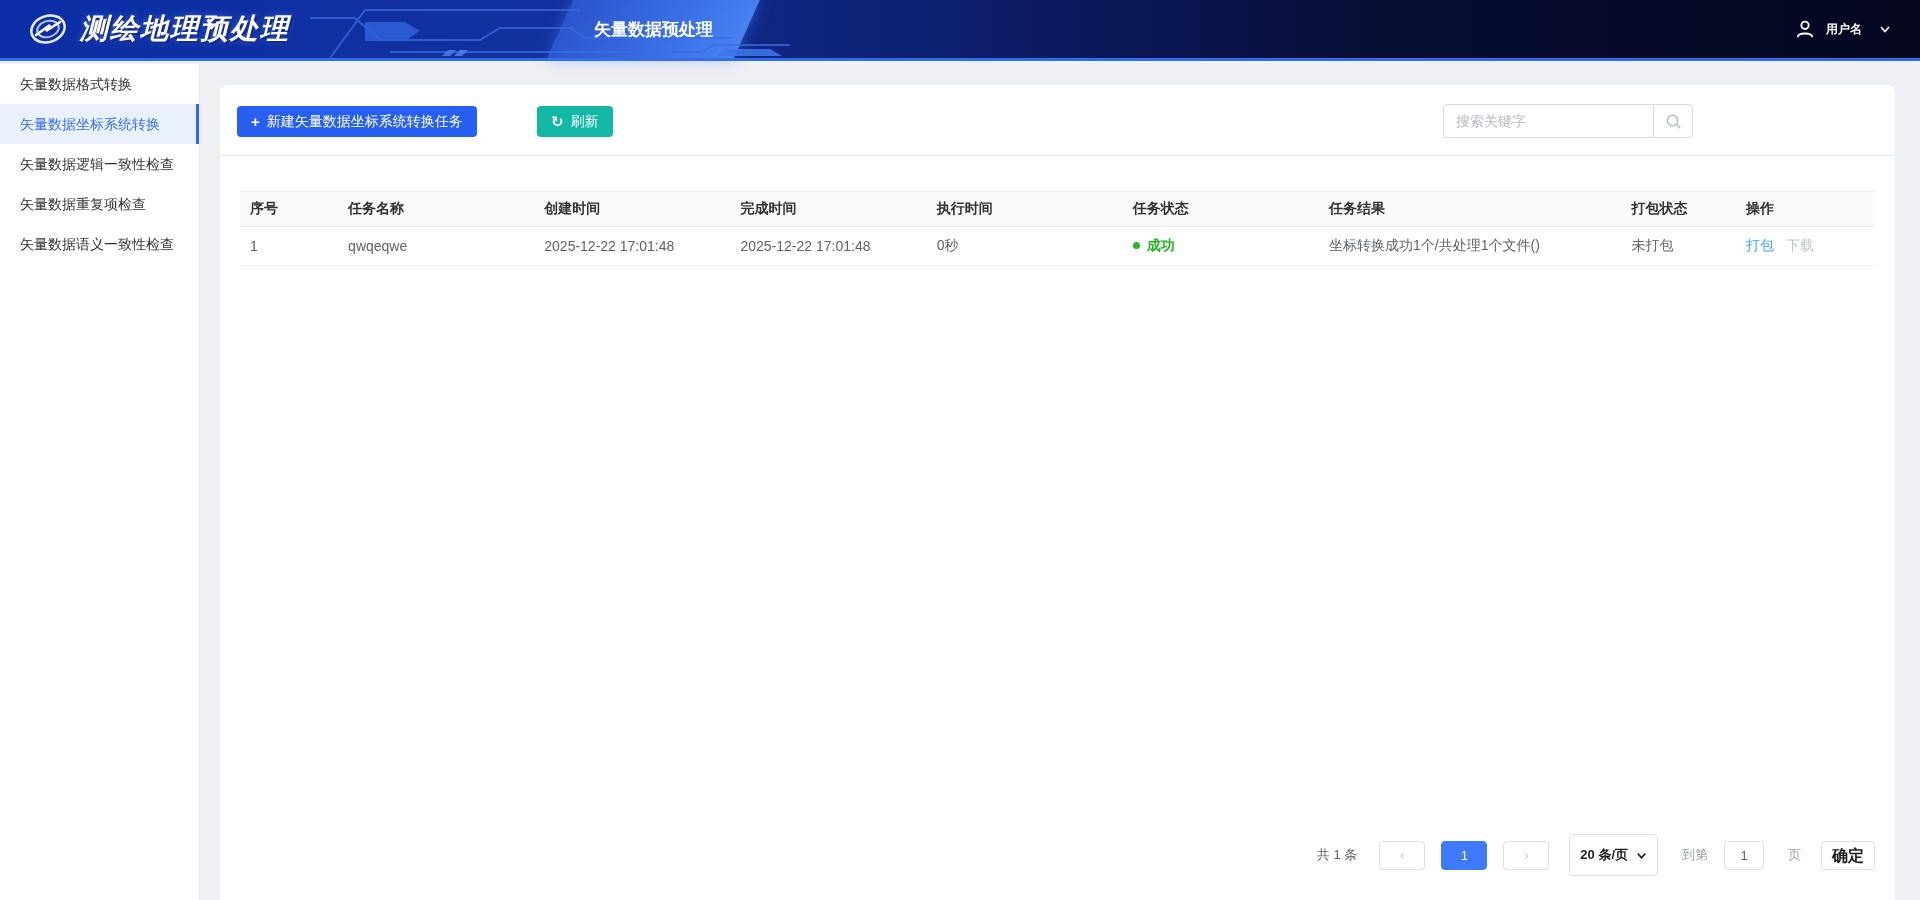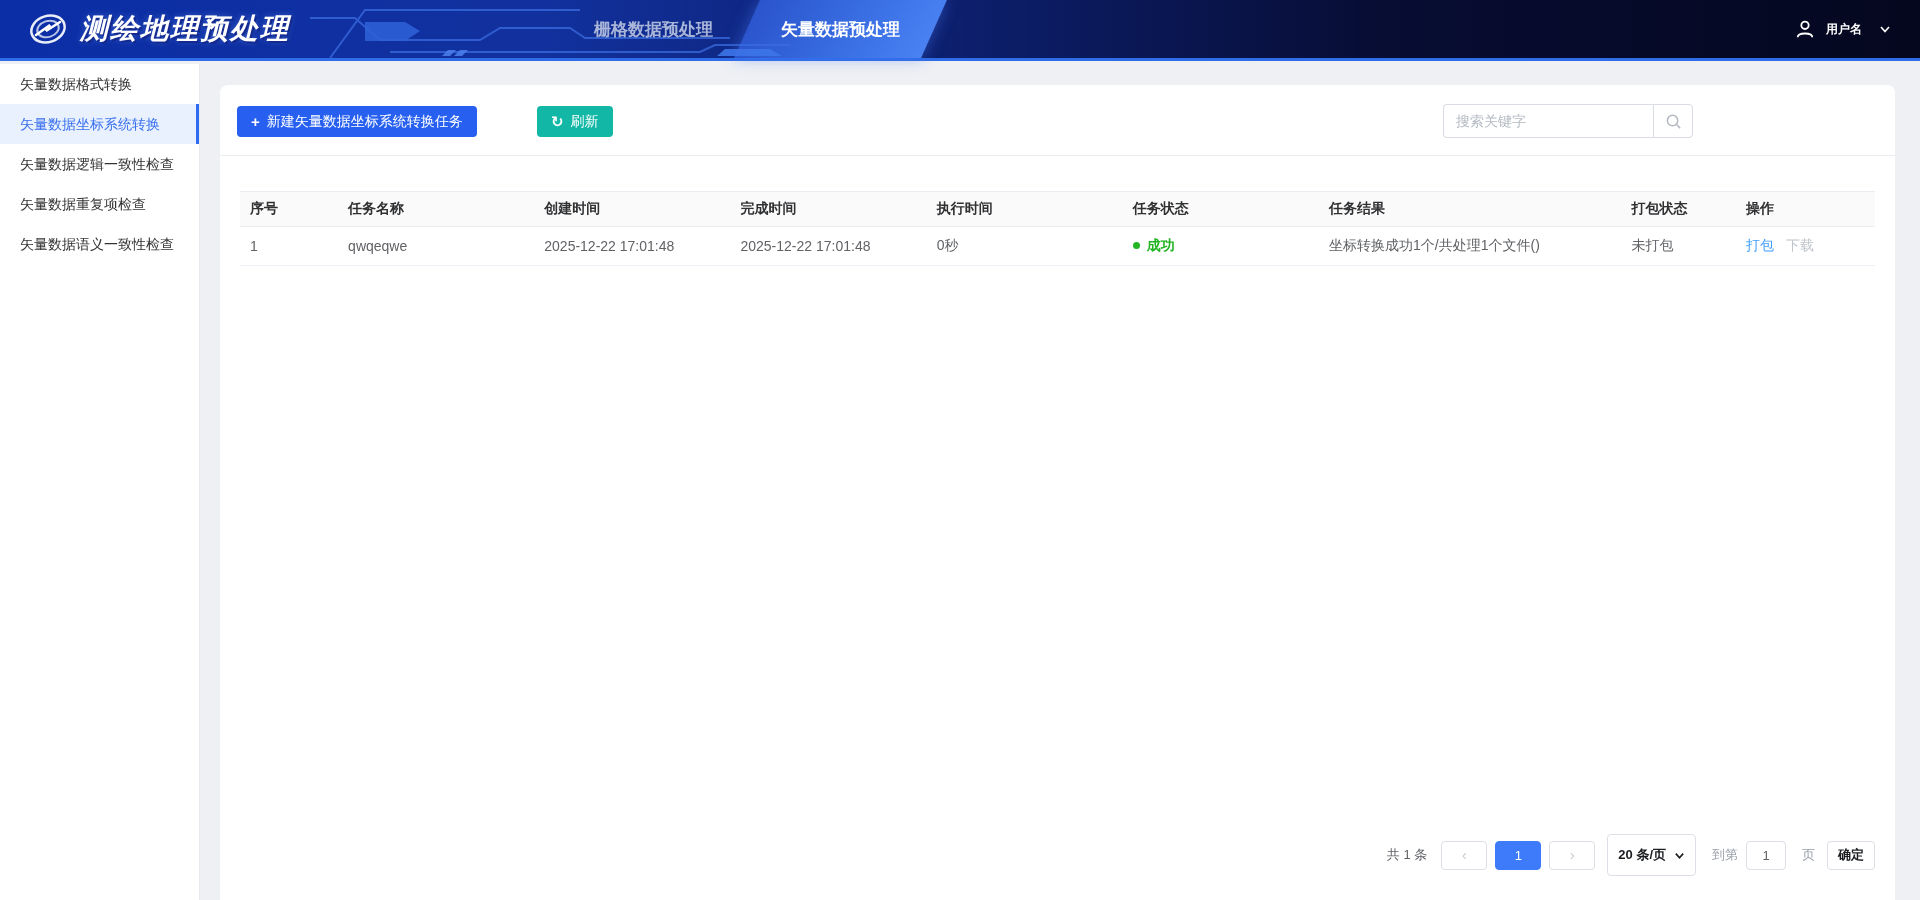--- a/index.html
+++ b/index.html
@@ -86,41 +86,41 @@
     border-bottom: 1px solid #edf0f4; white-space: nowrap; overflow: hidden;
   }
   .status-ok { color: #23b523; font-weight: bold; }
   .status-dot { display: inline-block; width: 7px; height: 7px; border-radius: 50%; background: #23b523; margin-right: 7px; vertical-align: 1px; }
   .link { color: #409eff; cursor: pointer; margin-right: 12px; }
   .link.disabled { color: #c0c4cc; cursor: default; margin-right: 0; }
 
   
   .pagination {
     position: absolute; right: 20px; bottom: 24px;
-    display: flex; align-items: center; gap: 8px; font-size: 13px; color: #606266;
+    display: flex; align-items: center; gap: 16px; font-size: 13px; color: #606266;
   }
   .pg-total { margin-right: 6px; white-space: nowrap; }
   .pg-box {
     min-width: 46px; height: 29px; border: 1px solid #dcdfe6; border-radius: 4px; background: #ffffff;
     display: flex; align-items: center; justify-content: center; color: #c3c8d2; font-size: 14px; cursor: pointer;
   }
   .pg-page { color: #ffffff; background: #3e7bfa; border-color: #3e7bfa; font-size: 13px; }
   .pg-select {
     height: 42px; border: 1px solid #dcdfe6; border-radius: 4px; background: #ffffff;
     display: flex; align-items: center; gap: 8px; padding: 0 10px; color: #1b1d21; font-weight: bold;
     cursor: pointer; margin-left: 4px; white-space: nowrap;
   }
   .pg-goto { color: #9aa0aa; margin-left: 8px; white-space: nowrap; }
   .pg-input {
     width: 40px; height: 29px; border: 1px solid #dcdfe6; border-radius: 4px; text-align: center;
     font-size: 13px; color: #606266; outline: none; font-family: inherit;
   }
   .pg-confirm {
     height: 29px; padding: 4px 10px; border: 1px solid #dcdfe6; border-radius: 4px; background: #ffffff;
-    font-size: 13px; font-weight: bold; color: #1b1d21; cursor: pointer; margin-left: 4px; font-family: inherit;
+    font-size: 16px; font-weight: bold; color: #1b1d21; cursor: pointer; margin-left: 4px; font-family: inherit;
     white-space: nowrap;
   }
 </style>
 </head>
 <body>
 
 <div class="header">
   <svg class="deco-svg" viewBox="0 0 560 58">
     <g stroke="#3a6ce0" stroke-width="2" fill="none" opacity="0.75">
       <path d="M60 58 L95 10 L310 10"></path>
@@ -136,23 +136,20 @@
   <div class="logo-wrap">
     <svg class="logo-icon" viewBox="0 0 40 40">
       <ellipse cx="20" cy="20" rx="17" ry="13" fill="none" stroke="#e8edf8" stroke-width="2.5" transform="rotate(-18 20 20)"></ellipse>
       <ellipse cx="20" cy="20" rx="11" ry="8" fill="none" stroke="#b9c6e6" stroke-width="2" transform="rotate(-18 20 20)"></ellipse>
       <path d="M8 26 L22 16 L18 22 L32 13" fill="none" stroke="#ffffff" stroke-width="2.5" stroke-linecap="round"></path>
     </svg>
     <span class="logo-title">测绘地理预处理</span>
   </div>
 
   <div class="tabs">
-    <div class="tab">
-      <span>栅格数据预处理</span>
-    </div>
     <div class="tab active">
       <span>矢量数据预处理</span>
     </div>
   </div>
 
   <div class="user-area">
     <svg width="22" height="22" viewBox="0 0 24 24">
       <circle cx="12" cy="8" r="4" fill="none" stroke="#ffffff" stroke-width="2"></circle>
       <path d="M4 21 C4 15.5 20 15.5 20 21" fill="none" stroke="#ffffff" stroke-width="2"></path>
     </svg>

